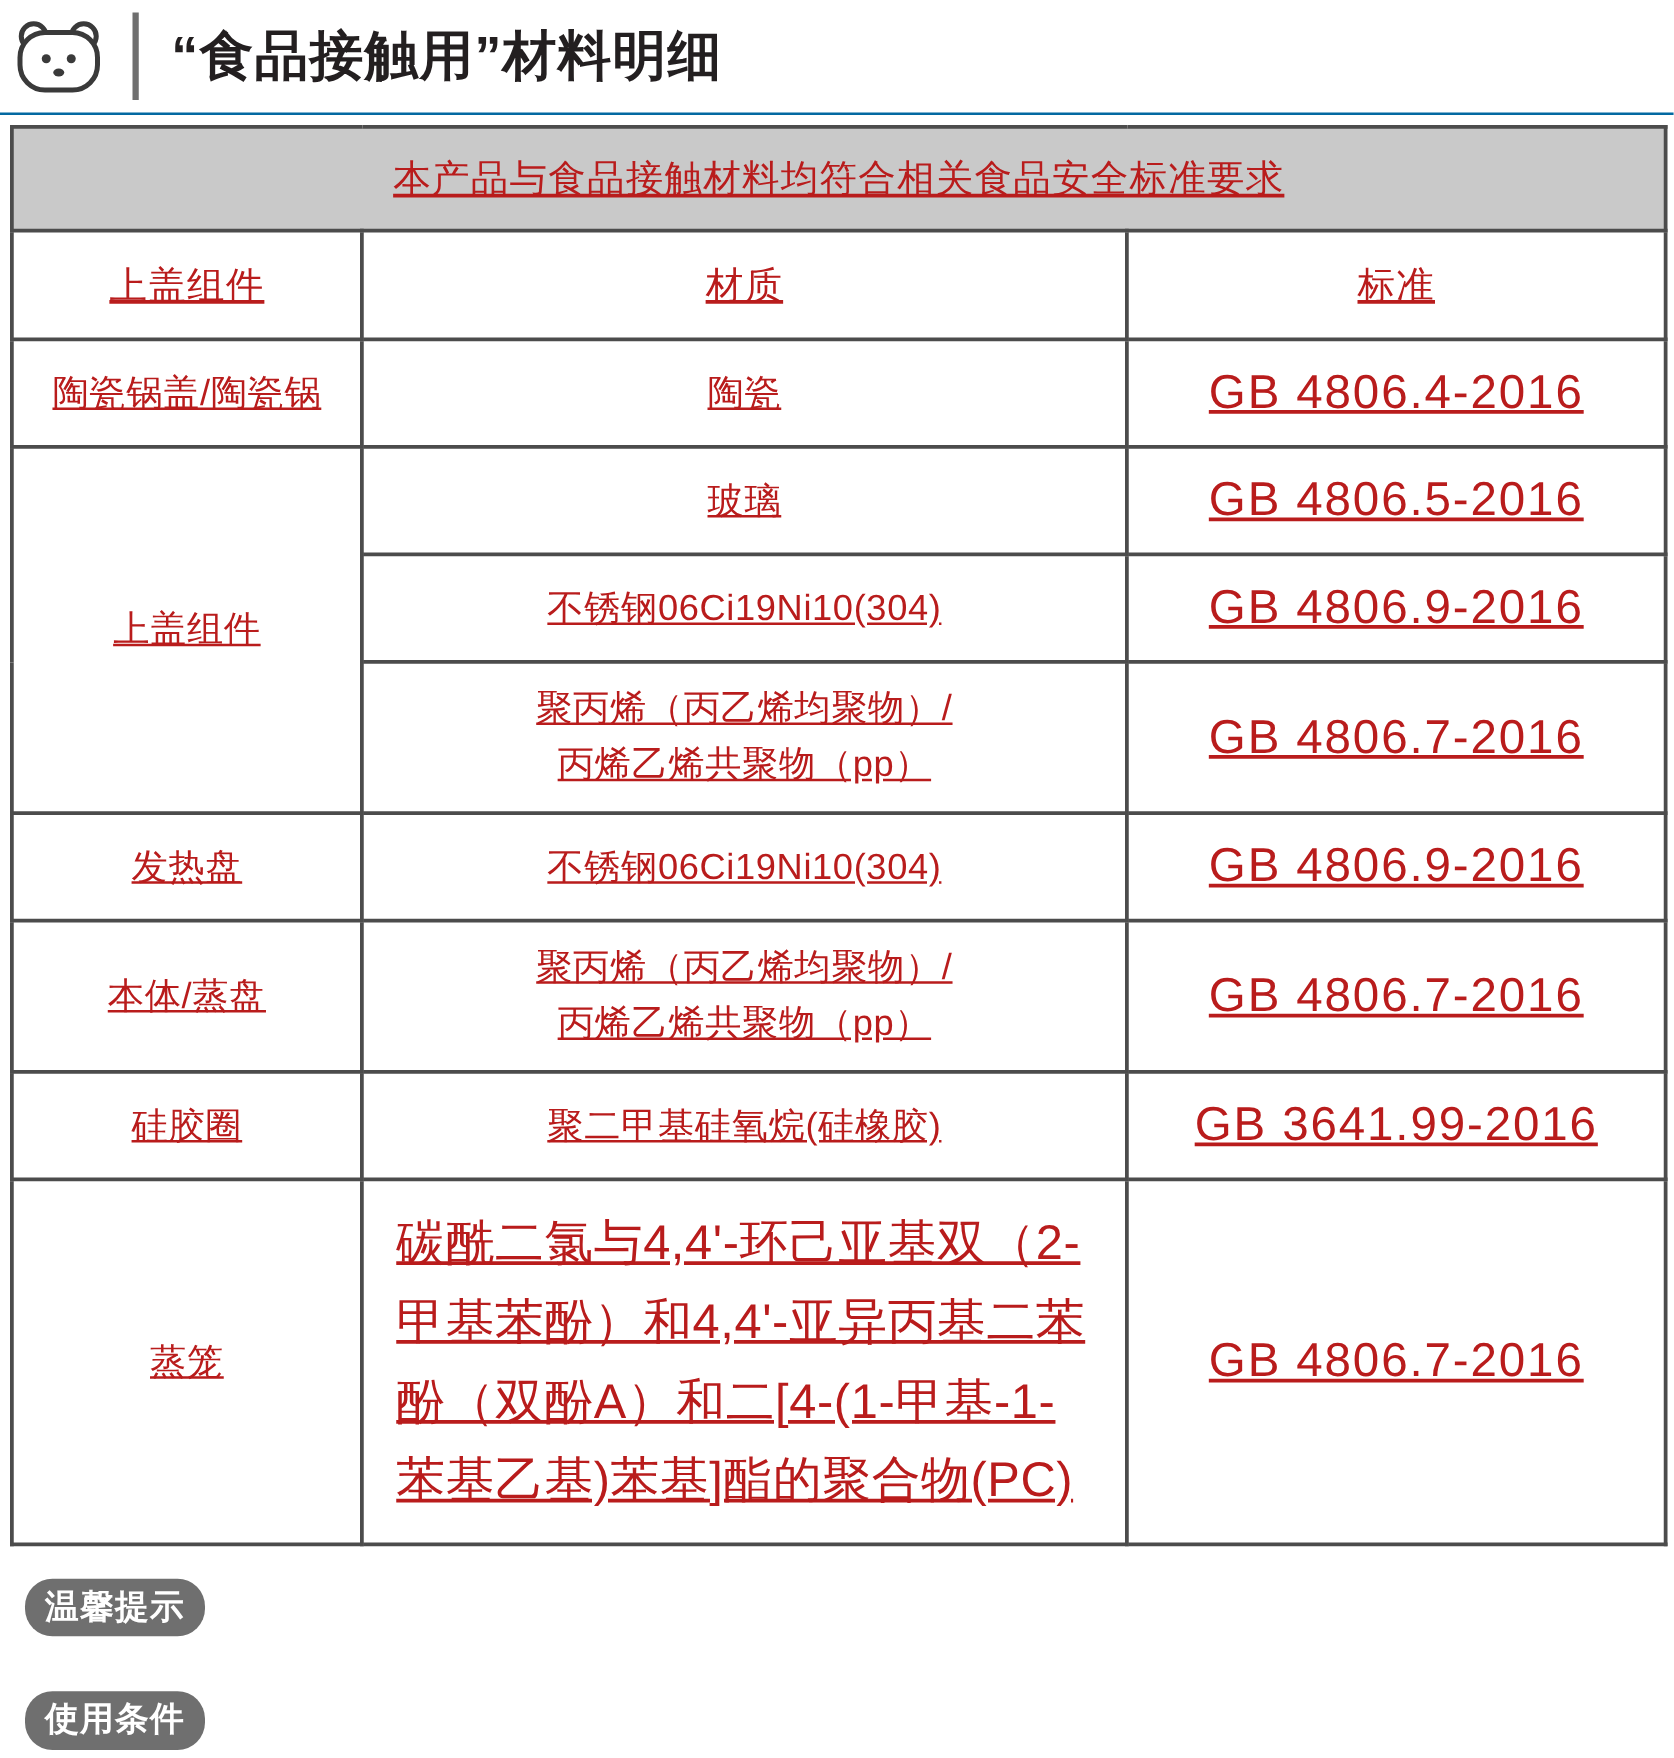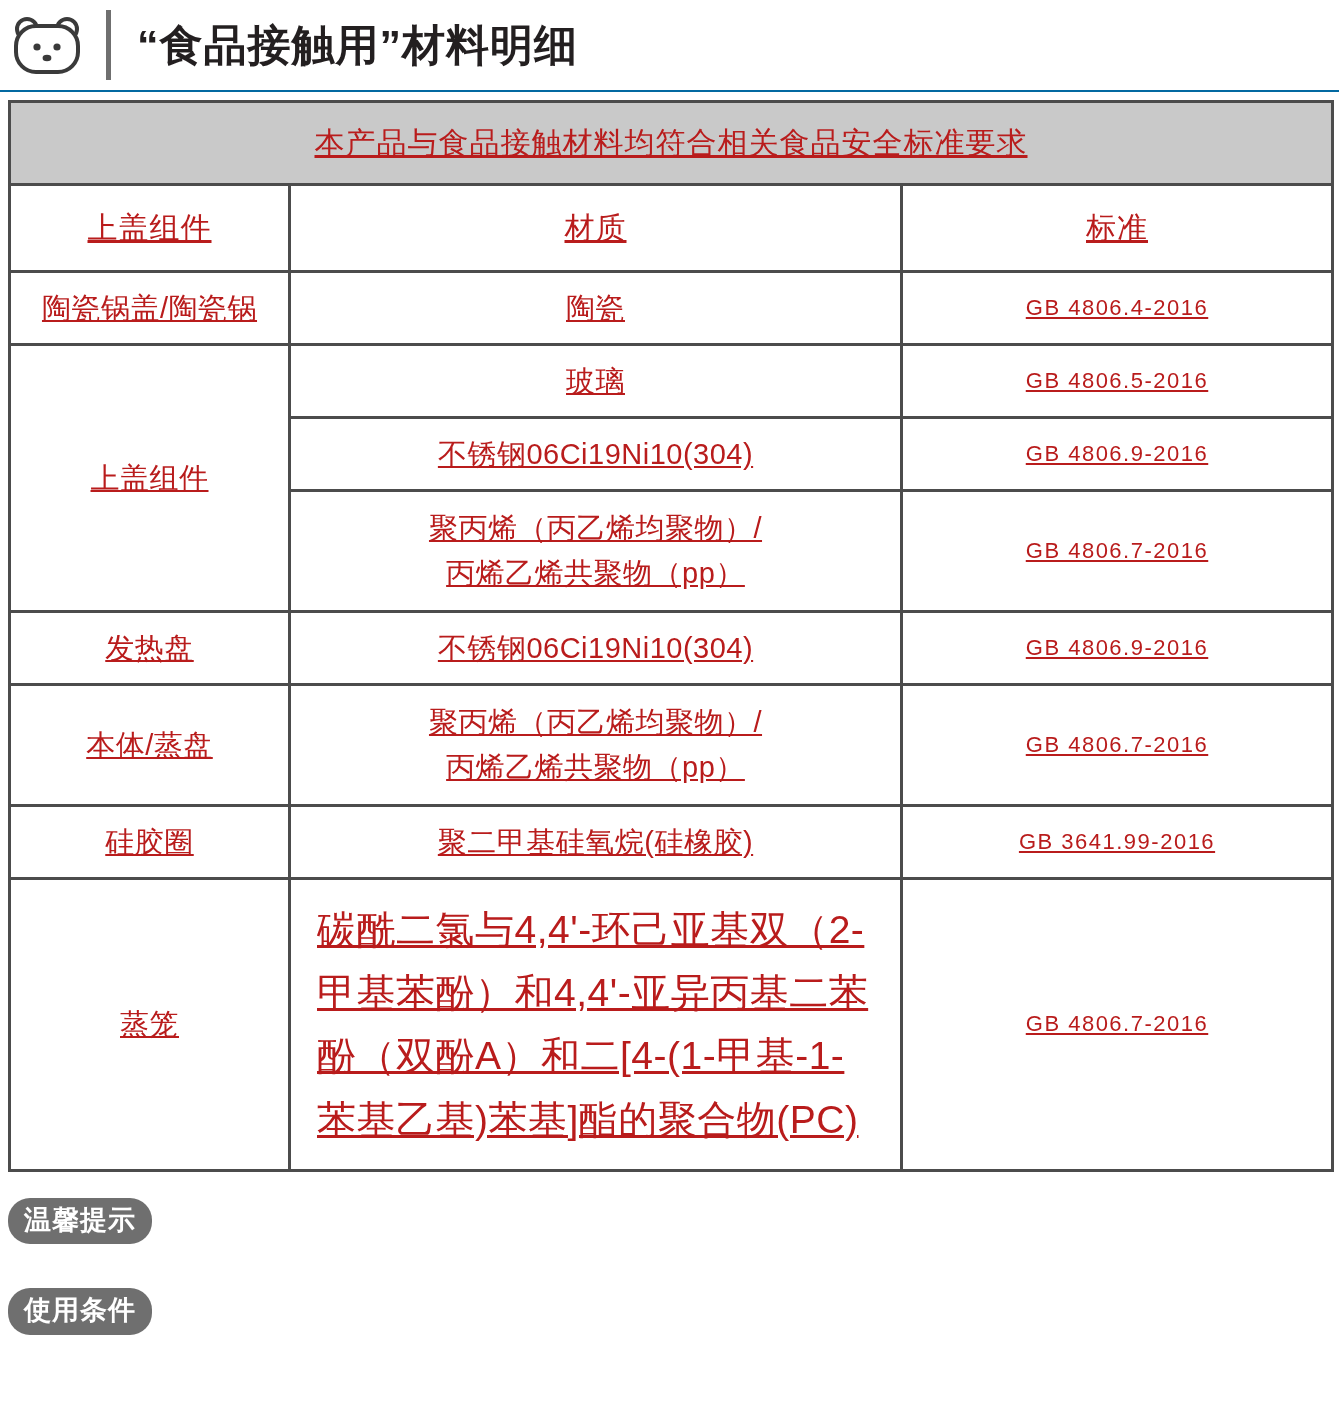--- a/index.html
+++ b/index.html
@@ -84,21 +84,21 @@
     height: 82px;
     letter-spacing: 1px;
   }
   .cell {
     font-size: 29px;
     line-height: 1.45;
     padding: 14px 8px;
     letter-spacing: 0.5px;
   }
   .cell.std {
-    font-size: 22px;
+    font-size: 38px;
     letter-spacing: 1.5px;
     white-space: nowrap;
   }
   .cell.part {
     font-size: 29px;
     letter-spacing: 0.5px;
   }
   .cell.multi {
     line-height: 1.55;
   }
@@ -108,21 +108,21 @@
     line-height: 1.62;
     font-size: 39px;
   }
 
   col.c1 { width: 280px; }
   col.c2 { width: 612px; }
   col.c3 { width: 431px; }
 
   
   .notes {
-    padding: 0 8px;
+    padding: 0 20px;
     box-sizing: border-box;
   }
   .note-row {
     display: flex;
     align-items: flex-start;
     margin-top: 26px;
   }
   .note-tag {
     flex: 0 0 auto;
     background: #6f6f6f;

